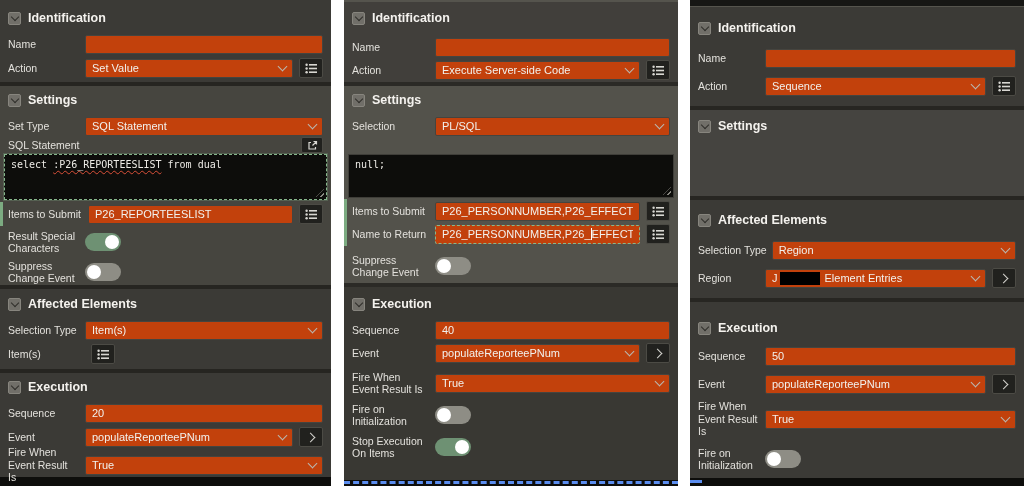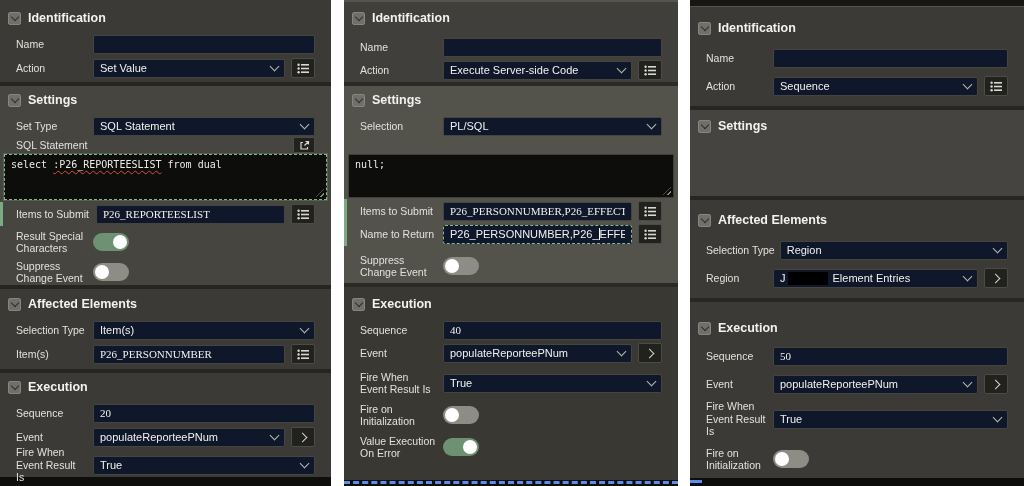--- a/index.html
+++ b/index.html
@@ -11,30 +11,30 @@
   #p3{left:690px;width:334px}
   .band{position:absolute;left:0;right:0}
   
   .sec-head{position:absolute;left:8px;display:flex;align-items:center;gap:7px;height:16px}
   .collapse{width:13px;height:13px;background:#716F69;border:1px solid #87857E;border-radius:2px;
             display:flex;align-items:center;justify-content:center;box-sizing:border-box;cursor:pointer}
   .collapse .chev{width:5px;height:5px;border-right:1.5px solid #2F2E2A;border-bottom:1.5px solid #2F2E2A;
                   transform:rotate(45deg);margin-top:-2px}
   .sec-title{color:#F4F2EE;font-weight:bold;font-size:12.5px;white-space:nowrap}
   
-  .row{position:absolute;left:0;right:0;display:flex;align-items:center;padding:0 16px;height:20px;box-sizing:border-box}
+  .row{position:absolute;left:0;right:0;display:flex;align-items:center;padding:0 8px;height:20px;box-sizing:border-box}
   .row.tall{height:30px}
   .lbl{color:#E3E1DC;font-size:10.5px;line-height:1.18;white-space:nowrap}
   .row.tall .lbl{white-space:normal}
   #p1 .lbl{flex:0 0 70px;margin-right:7px}
   #p2 .lbl{flex:0 0 78px;margin-right:5px}
   #p3 .lbl{flex:0 0 62px;margin-right:5px}
-  .field,.select{flex:1;height:19px;background:#0f172a;border:1px solid #45443F;border-radius:2px;
+  .field,.select{flex:1;height:19px;background:#c2410c;border:1px solid #45443F;border-radius:2px;
     color:#F2F1ED;font-size:11px;display:flex;align-items:center;padding:0 6px;box-sizing:border-box;min-width:0}
-  input.field{outline:none;font-family:Liberation Serif, serif}
+  input.field{outline:none;font-family:Liberation Sans, sans-serif}
   .select{cursor:pointer}
   .select .val{white-space:nowrap;overflow:hidden}
   .select .dchev{margin-left:auto;width:6px;height:6px;border-right:1.4px solid #B9B8B1;
                  border-bottom:1.4px solid #B9B8B1;transform:rotate(45deg);margin-top:-3px;flex:0 0 auto}
   .sqbtn{flex:0 0 24px;height:20px;margin-left:6px;background:#21211E;border:1px solid #4C4B45;border-radius:2px;
          display:flex;align-items:center;justify-content:center;cursor:pointer;box-sizing:border-box}
   .rchev{width:6px;height:6px;border-right:1.6px solid #D5D4CF;border-bottom:1.6px solid #D5D4CF;
          transform:rotate(-45deg);margin-left:-2px}
   
   .toggle{width:36px;height:18px;border-radius:9px;background:#8E8D85;position:relative;cursor:pointer;flex:0 0 auto}
@@ -162,21 +162,20 @@
   </div>
   <div class="row" style="top:320px">
     <span class="lbl">Selection Type</span>
     <div class="select">
       <span class="val">Item(s)</span>
       <span class="dchev"></span>
     </div>
   </div>
   <div class="row" style="top:344px">
     <span class="lbl">Item(s)</span>
-    <input class="field" value="P26_PERSONNUMBER" style="">
     <span class="sqbtn">
       <svg class="icon-svg" width="12" height="11" viewBox="0 0 12 11">
           <g fill="#D8D7D2">
             <circle cx="1.6" cy="1.8" r="1.2"></circle>
             <rect x="4" y="1" width="8" height="1.6"></rect>
             <circle cx="1.6" cy="5.5" r="1.2"></circle>
             <rect x="4" y="4.7" width="8" height="1.6"></rect>
             <circle cx="1.6" cy="9.2" r="1.2"></circle>
             <rect x="4" y="8.4" width="8" height="1.6"></rect>
           </g>
@@ -340,21 +339,21 @@
       <span class="dchev"></span>
     </div>
   </div>
   <div class="row tall" style="top:400px">
     <span class="lbl">Fire on Initialization</span>
     <span class="toggle">
         <span class="knob"></span>
       </span>
   </div>
   <div class="row tall" style="top:432px">
-    <span class="lbl">Value Execution On Error</span>
+    <span class="lbl">Stop Execution On Items</span>
     <span class="toggle on">
         <span class="knob"></span>
       </span>
   </div>
 </div>
 
 <div class="panel" id="p3">
   <div class="band" style="top:0;height:6px;background:#161614"></div>
   <div class="band" style="top:6px;height:1px;background:#55544D"></div>
   <div class="band" style="top:7px;height:99px;background:#3B3A36"></div>

